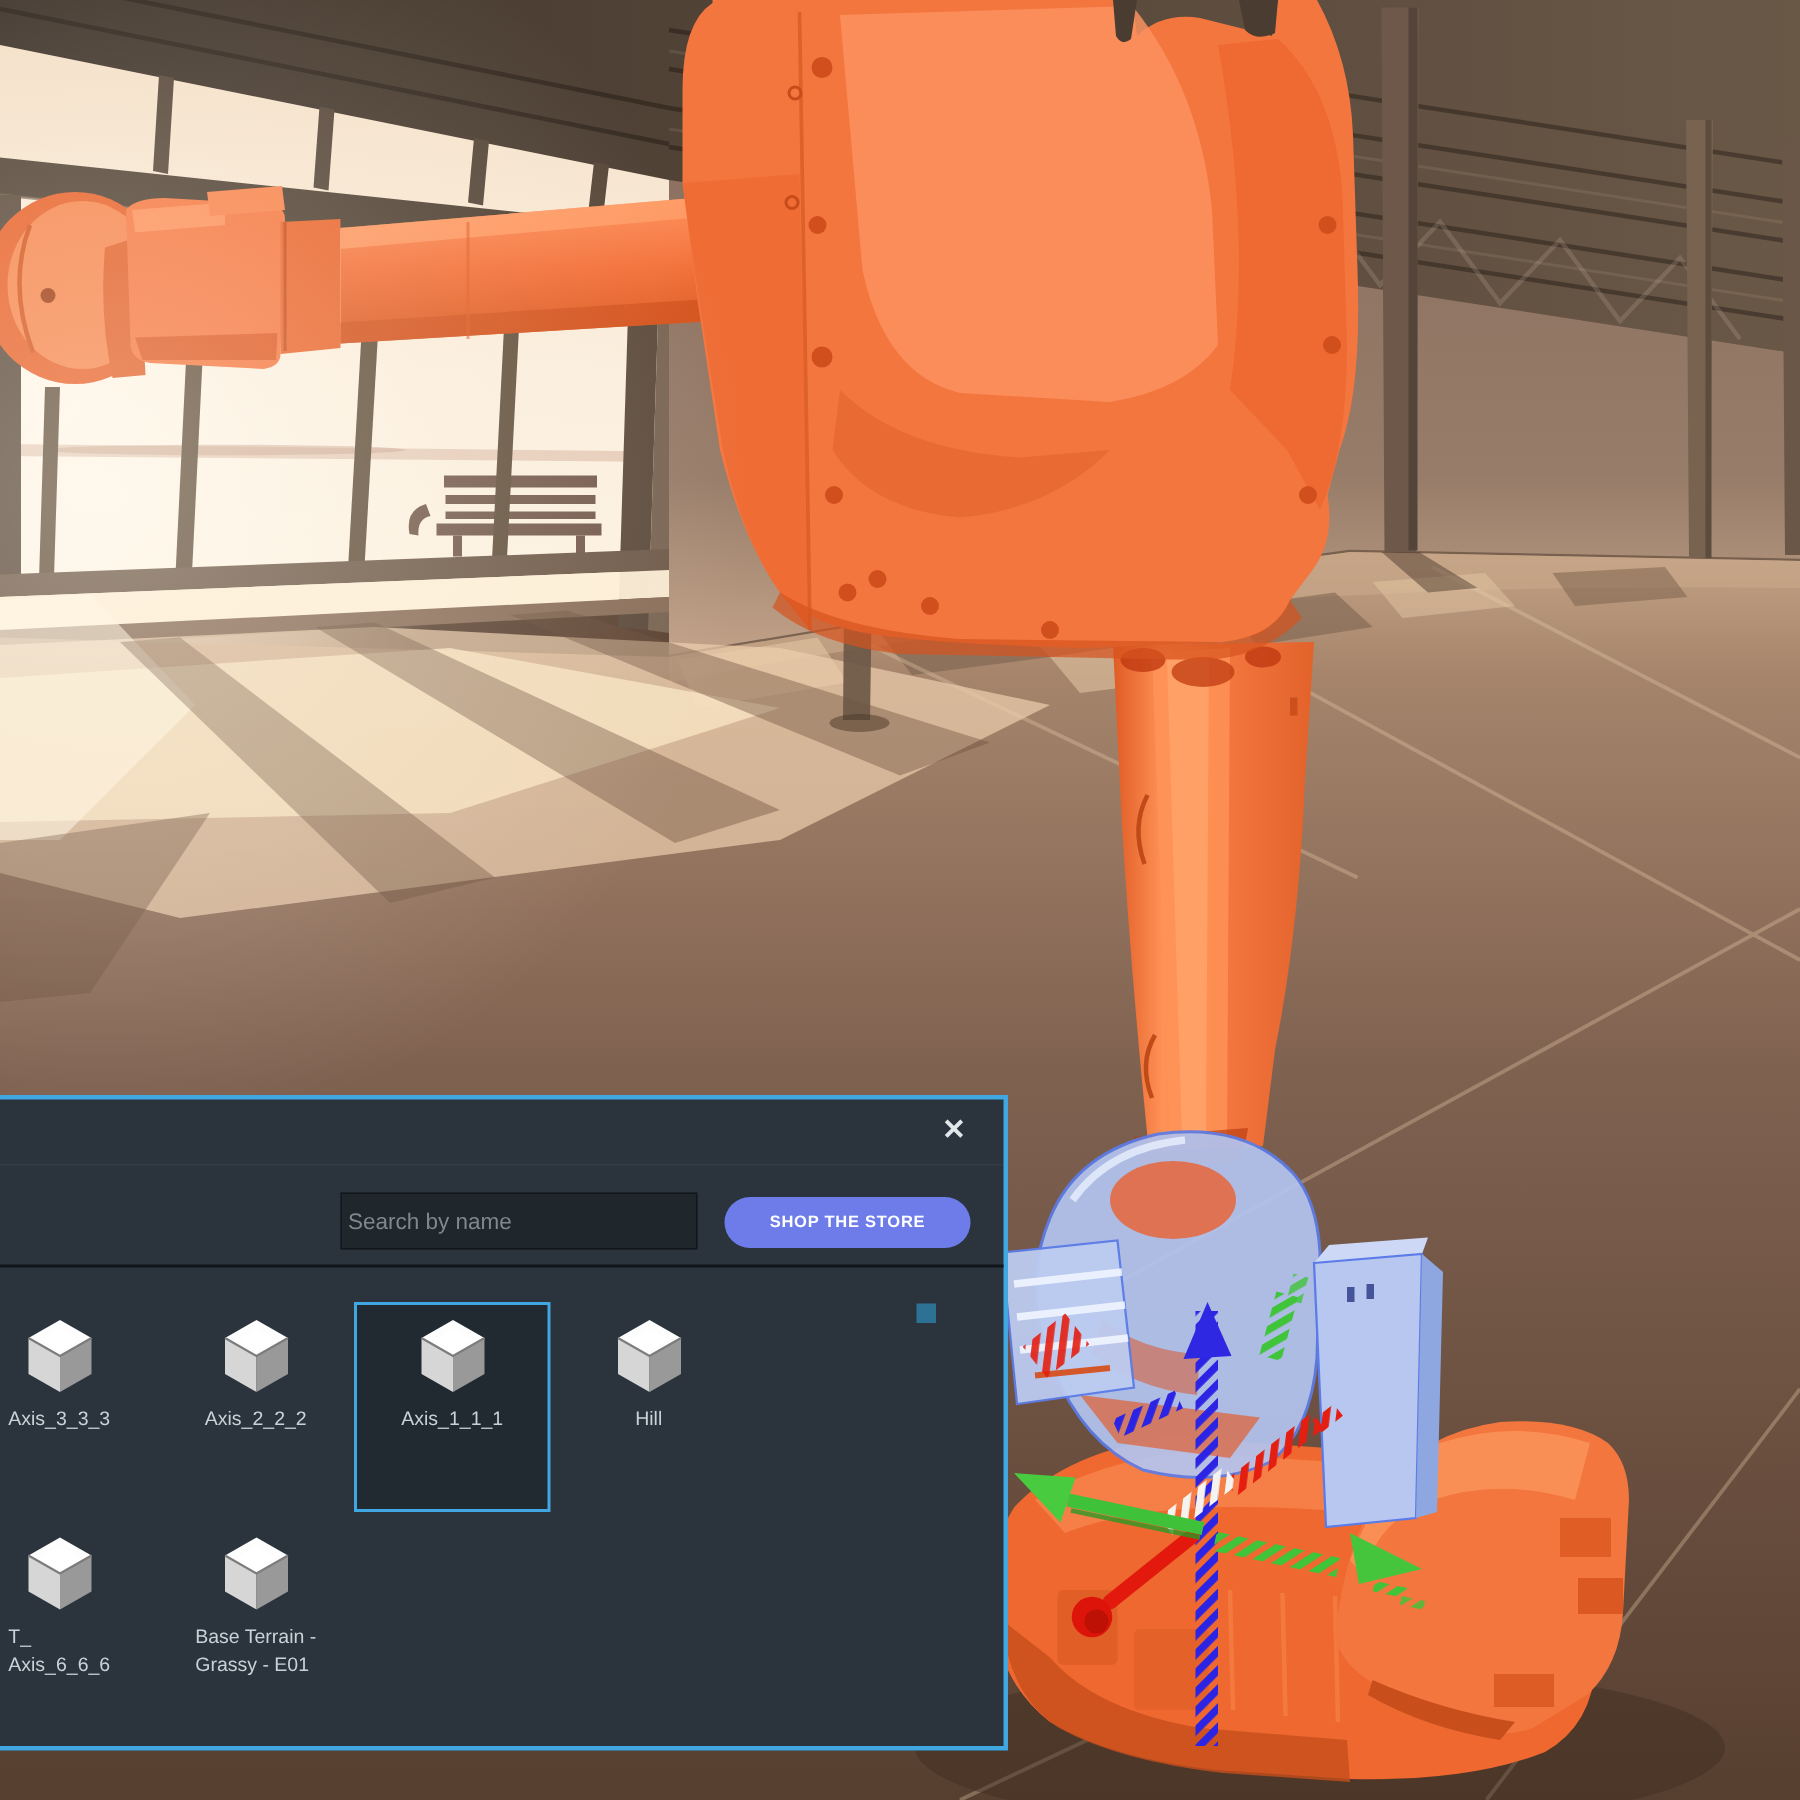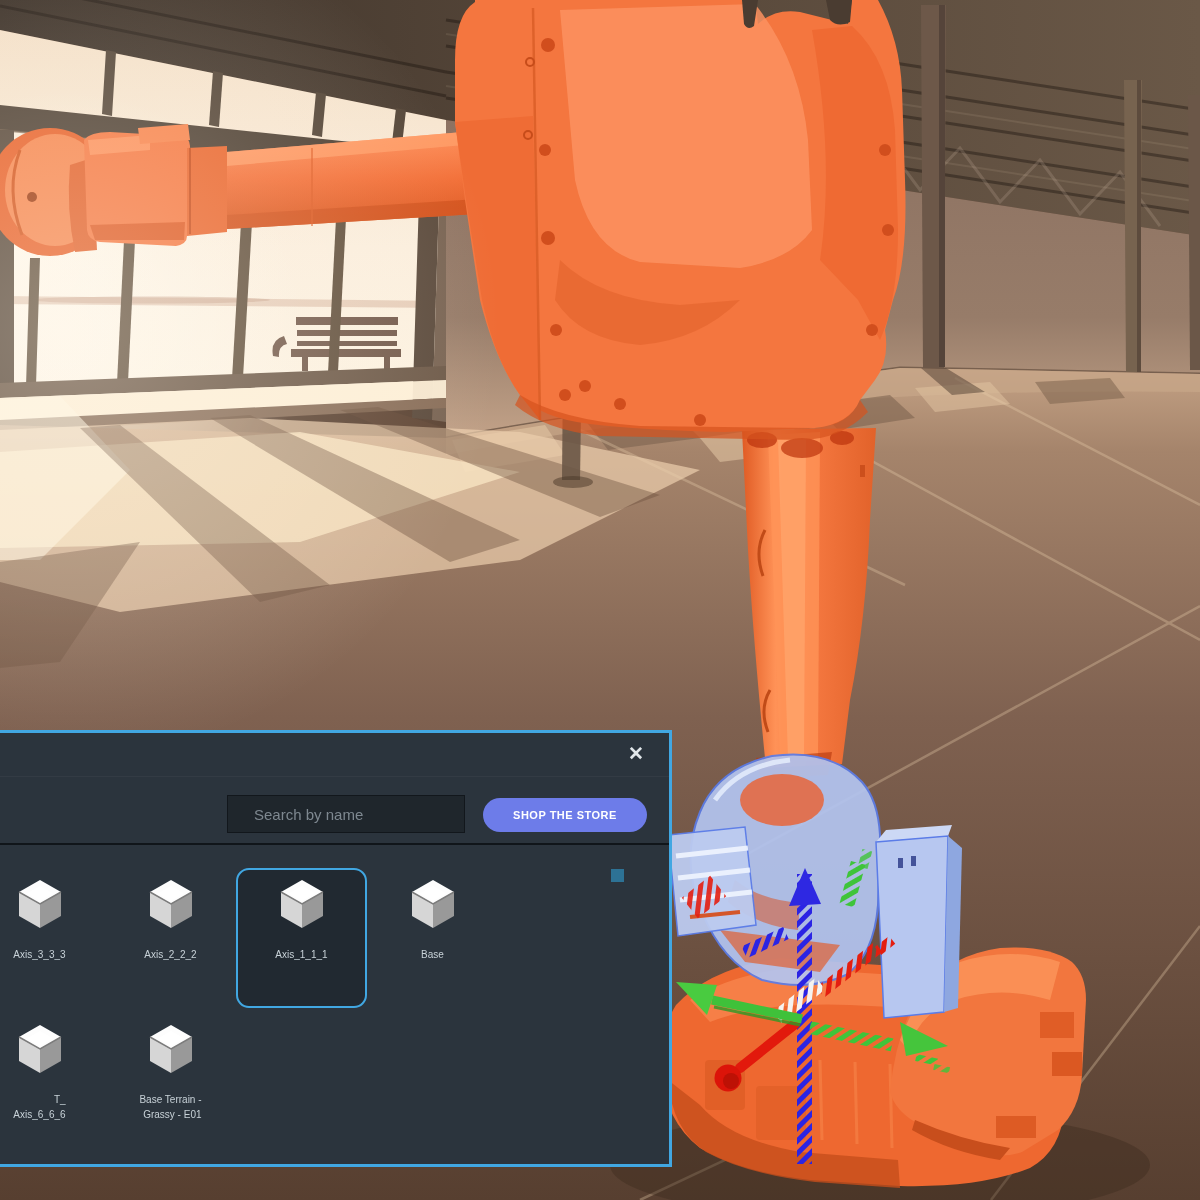--- a/index.html
+++ b/index.html
@@ -15,41 +15,41 @@
     background:var(--panel-bg,#2b343d);z-index:10;
   }
   .panel-header-line{position:absolute;left:0;right:0;top:43px;height:1px;background:rgba(255,255,255,.04);}
   .close-btn{
     position:absolute;top:10px;right:22px;width:22px;height:22px;line-height:22px;
     text-align:center;font-size:19px;color:#e2e7ea;cursor:pointer;font-weight:bold;
   }
   .search-input{
     position:absolute;left:269px;top:62px;width:238px;height:38px;box-sizing:border-box;
     background:var(--search-bg,#1f262c);border:1px solid #12171c;color:#cfd6da;
-    padding:0 26px;font-size:15px;font-family:"Liberation Sans",sans-serif;outline:none;
+    padding:0 4px;font-size:15px;font-family:"Liberation Sans",sans-serif;outline:none;
   }
   .search-input::placeholder{color:var(--placeholder,#7e8890);}
   .shop-btn{
     position:absolute;left:525px;top:65px;width:164px;height:34px;border:none;border-radius:17px;
     background:var(--button-bg,#6d7ce9);color:var(--button-text,#fff);
     font-size:11px;font-weight:bold;letter-spacing:.5px;font-family:Liberation Sans, sans-serif;cursor:pointer;
   }
   .divider{position:absolute;left:0;right:0;top:110px;height:2px;background:var(--divider,#10151a);}
   .scroll-marker{position:absolute;left:653px;top:136px;width:13px;height:13px;background:var(--scroll-marker,#2d7295);}
   .grid-row{position:absolute;left:16px;display:flex;}
   .row-1{top:135px;}
   .row-2{top:280px;}
   .asset-cell{
     width:131px;height:140px;box-sizing:border-box;border:2px solid transparent;
     display:flex;flex-direction:column;align-items:center;padding-top:9px;cursor:pointer;
   }
-  .asset-cell.selected{border-color:var(--panel-border,#41a7e2);background:rgba(14,22,28,.35);border-radius:13px;}
+  .asset-cell.selected{border-color:var(--panel-border,#41a7e2);background:rgba(14,22,28,.35);}
   .asset-label{
-    margin-top:19px;font-size:10px;line-height:1.45;color:var(--label,#c8d2d8);
-    text-align:right;white-space:pre-line;max-width:125px;
+    margin-top:8px;font-size:13px;line-height:1.45;color:var(--label,#c8d2d8);
+    text-align:left;white-space:pre-line;max-width:125px;
   }
 </style>
 </head>
 <body>
 
 <svg class="viewport" width="1200" height="1200" viewBox="0 0 1200 1200" xmlns="http://www.w3.org/2000/svg">
   <defs>
     <linearGradient id="sky" x1="0" y1="0" x2="0" y2="1">
       <stop offset="0" stop-color="#f4e0c8"></stop>
         <stop offset=".55" stop-color="#fbeedd"></stop>
@@ -390,21 +390,21 @@
       <div class="asset-label">Axis_1_1_1</div>
     </div>
     <div class="asset-cell">
       <svg width="46" height="50" viewBox="0 0 46 50">
           <polygon points="23,25 2,13 23,1 44,13" fill="#fdfdfd"></polygon>
           <polygon points="2,13 23,25 23,49 2,37" fill="#d6d6d6"></polygon>
           <polygon points="44,13 23,25 23,49 44,37" fill="#999999"></polygon>
           <polyline points="2,13 23,25 44,13" fill="none" stroke="#7c7c7c" stroke-width="1.5"></polyline>
           <polygon points="23,7 36,14.5 23,22 10,14.5" fill="#ffffff"></polygon>
         </svg>
-      <div class="asset-label">Base</div>
+      <div class="asset-label">Hill</div>
     </div>
   </div>
 
   <div class="grid-row row-2">
     <div class="asset-cell">
       <svg width="46" height="50" viewBox="0 0 46 50">
           <polygon points="23,25 2,13 23,1 44,13" fill="#fdfdfd"></polygon>
           <polygon points="2,13 23,25 23,49 2,37" fill="#d6d6d6"></polygon>
           <polygon points="44,13 23,25 23,49 44,37" fill="#999999"></polygon>
           <polyline points="2,13 23,25 44,13" fill="none" stroke="#7c7c7c" stroke-width="1.5"></polyline>

